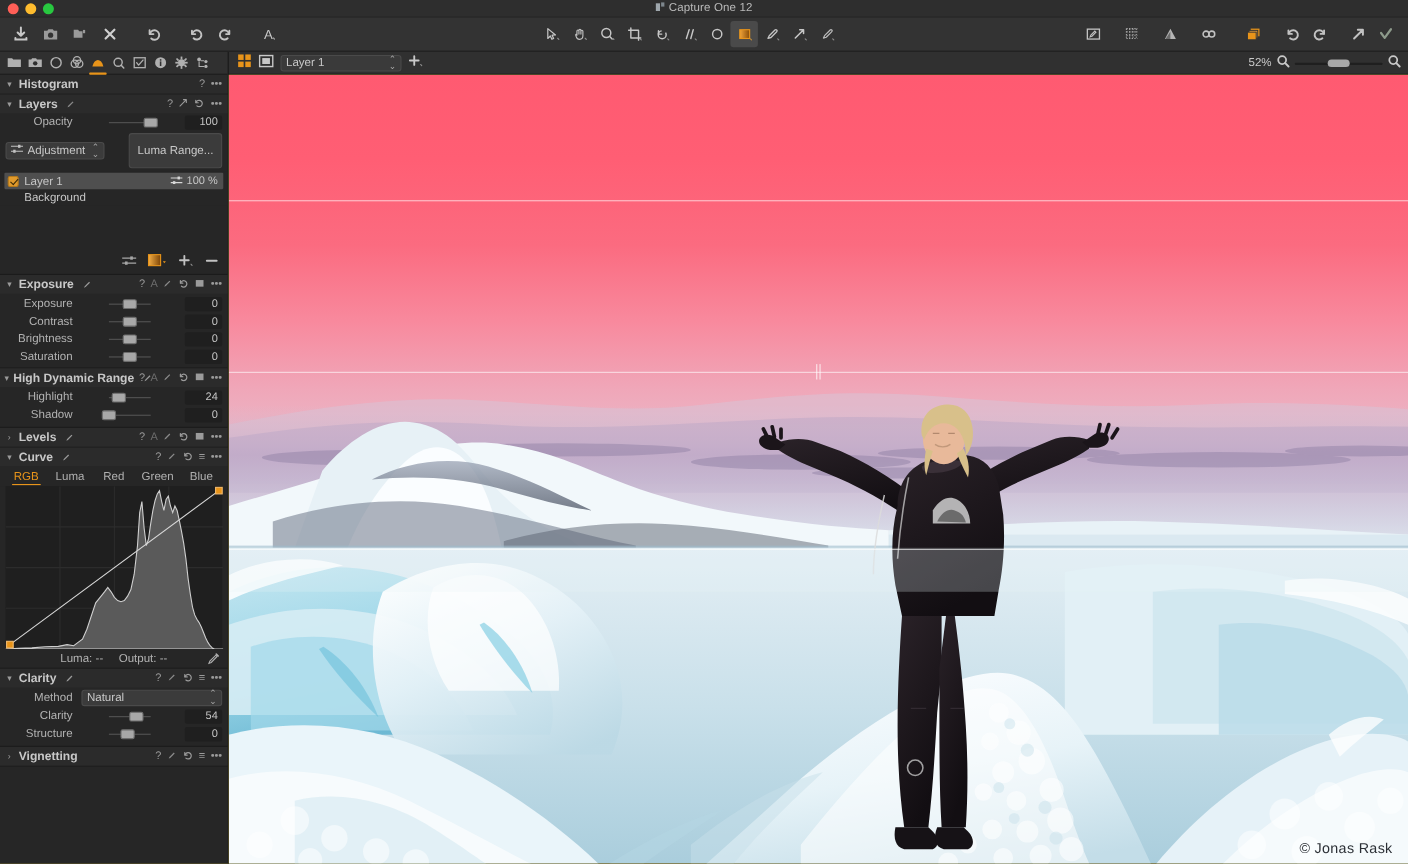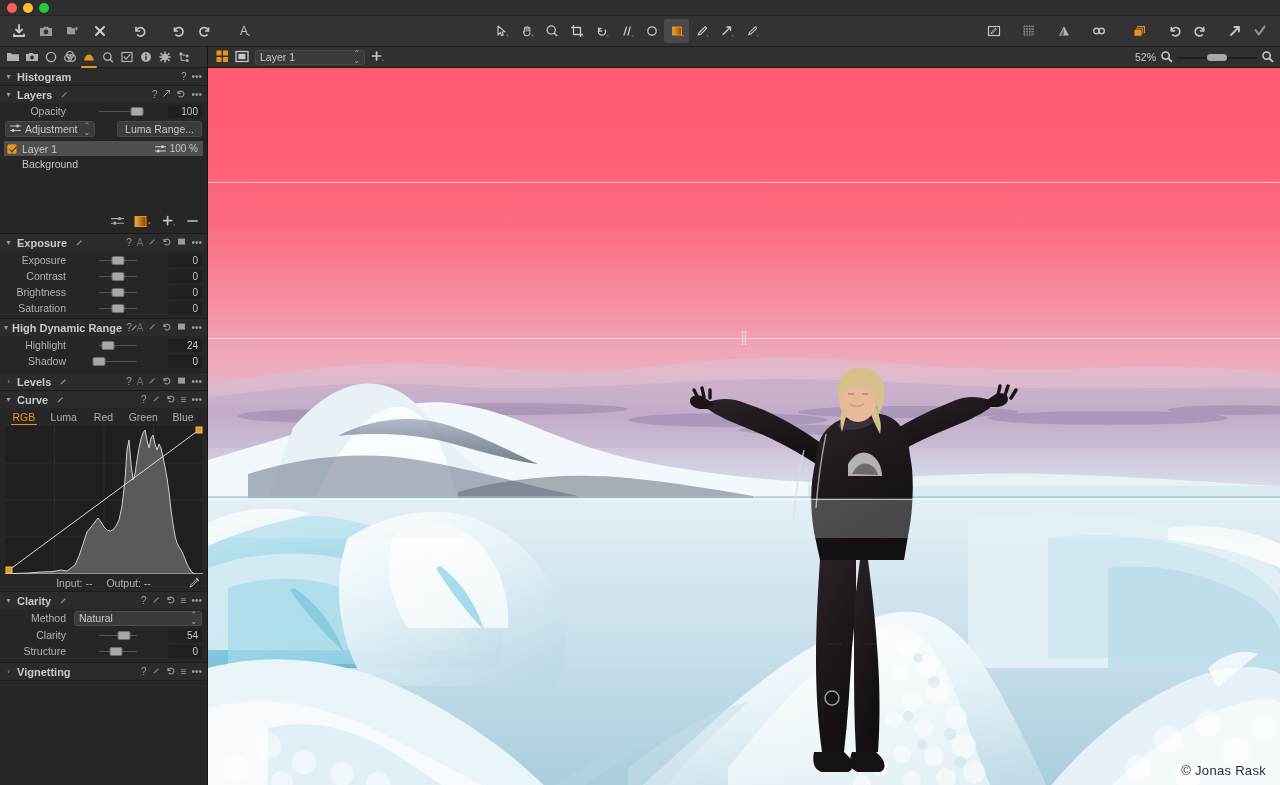--- a/index.html
+++ b/index.html
@@ -112,21 +112,21 @@
   
   .layer-ctl { display: flex; align-items: center; gap: 22px; padding: 2px 5px 3px 5px; }
   .combo {
     height: 16px; background: #3b3b3b; border: 1px solid #4a4a4a; border-radius: 3px;
     display: flex; align-items: center; padding: 0 4px; font-size: 10.5px; color: #c8c8c8;
     position: relative;
   }
   .combo .cname { flex: 1; white-space: nowrap; overflow: hidden; }
   .combo .updown { font-size: 8px; color: #aaa; line-height: .9; text-align: center; }
   .btn-pill {
-    height: 16px; background: #3b3b3b; border: 1px solid #4a4a4a; border-radius: 3px;
+    height: 32px; background: #3b3b3b; border: 1px solid #4a4a4a; border-radius: 3px;
     display: flex; align-items: center; justify-content: center; font-size: 10.5px;
     color: #c8c8c8; padding: 0 7px; white-space: nowrap;
   }
   .layer-list { background: #262626; padding: 1px 4px 0 4px; }
   .lrow {
     height: 15px; display: flex; align-items: center; padding: 0 5px 0 3px; font-size: 10.5px;
     color: #c6c6c6; border-radius: 1px;
   }
   .lrow.sel { background: #4f4f4f; }
   .chk {
@@ -198,20 +198,26 @@
 </head>
 <body>
 
 <div class="app">
 
   <div class="titlebar">
     <div class="traffic">
       <span class="light red"></span>
       <span class="light yellow"></span>
       <span class="light green"></span>
+    </div>
+    <div class="title-text">
+      <svg class="title-ico" width="9" height="9" viewBox="0 0 9 9">
+        <rect x="0" y="1" width="4" height="7" fill="#9ea6ac"></rect>
+          <rect x="5" y="0" width="3" height="4" fill="#7d868c"></rect>
+      </svg><span>Capture One 12</span>
     </div>
   </div>
 
   <div class="toolbar">
     <div class="tb-group tb-left">
       <div class="tbtn">
         <svg width="16" height="16" viewBox="0 0 16 16">
             <path d="M8 2v7M5 6.5l3 3 3-3" stroke="#c8c8c8" stroke-width="1.8" fill="none" stroke-linecap="round" stroke-linejoin="round"></path>
             <path d="M3 11.5v1.5h10v-1.5" stroke="#c8c8c8" stroke-width="1.8" fill="none" stroke-linecap="round"></path>
           </svg>
@@ -760,21 +766,21 @@
             <g stroke="#2c2c2c" stroke-width="1">
               <path d="M49.5 0v148M99 0v148M148.5 0v148M0 37h198M0 74h198M0 111h148.5"></path>
             </g>
             <path d="M0,148 L12,147.4 L24,147 L36,146 L48,145.6 L56,144 L62,145 L66,142 L70,139 L74,130 L78,118 L82,106 L86,101 L90,96 L93,92 L96,96 L99,101 L102,104 L105,105 L108,104 L111,100 L114,94 L117,80 L120,54 L122,24 L124,14 L126,38 L128,54 L130,48 L132,34 L134,22 L136,13 L138,7 L140,4 L142,14 L144,22 L146,12 L148,9 L150,18 L152,24 L154,18 L156,22 L158,31 L160,41 L162,52 L164,66 L166,84 L168,98 L170,110 L172,117 L174,121 L176,124 L178,128 L180,133 L182,138 L184,142 L186,145 L188,147 L190,148 L198,148 Z" fill="#5a5a5a" stroke="#cfcfcf" stroke-width="1"></path>
             <path d="M4,144 L194,4" stroke="#d8d8d8" stroke-width="1" fill="none"></path>
             <rect x="1" y="141" width="6" height="6" fill="#e8941a" stroke="#f3bb6d" stroke-width="1"></rect>
             <rect x="191" y="1" width="6" height="6" fill="#e8941a" stroke="#f3bb6d" stroke-width="1"></rect>
           </svg>
         </div>
         <div class="curve-foot">
-          <span><span>Input:</span> <span>--</span></span>
+          <span><span>Luma:</span> <span>--</span></span>
           <span><span>Output:</span> <span>--</span></span>
           <span class="picker"><svg width="13" height="13" viewBox="0 0 13 13">
                 <path d="M2 11l.8-2 5.4-5.4 1.2 1.2-5.4 5.4z" fill="none" stroke="#b0b0b0" stroke-width="1"></path>
                 <path d="M8.6 2.6l1.8 1.8" stroke="#b0b0b0" stroke-width="1.4" stroke-linecap="round"></path>
               </svg></span>
         </div>
       </div>
 
       <div class="panel">
         <div class="phead">

